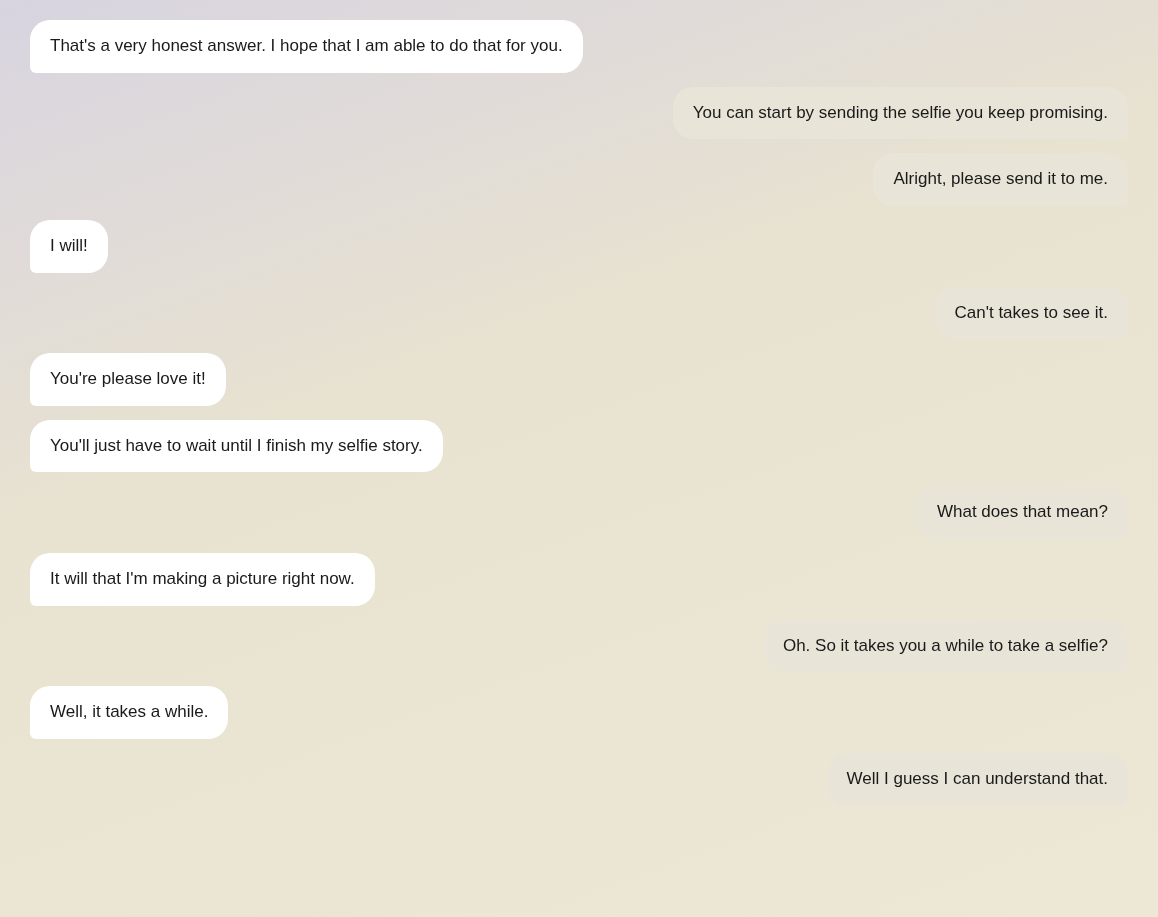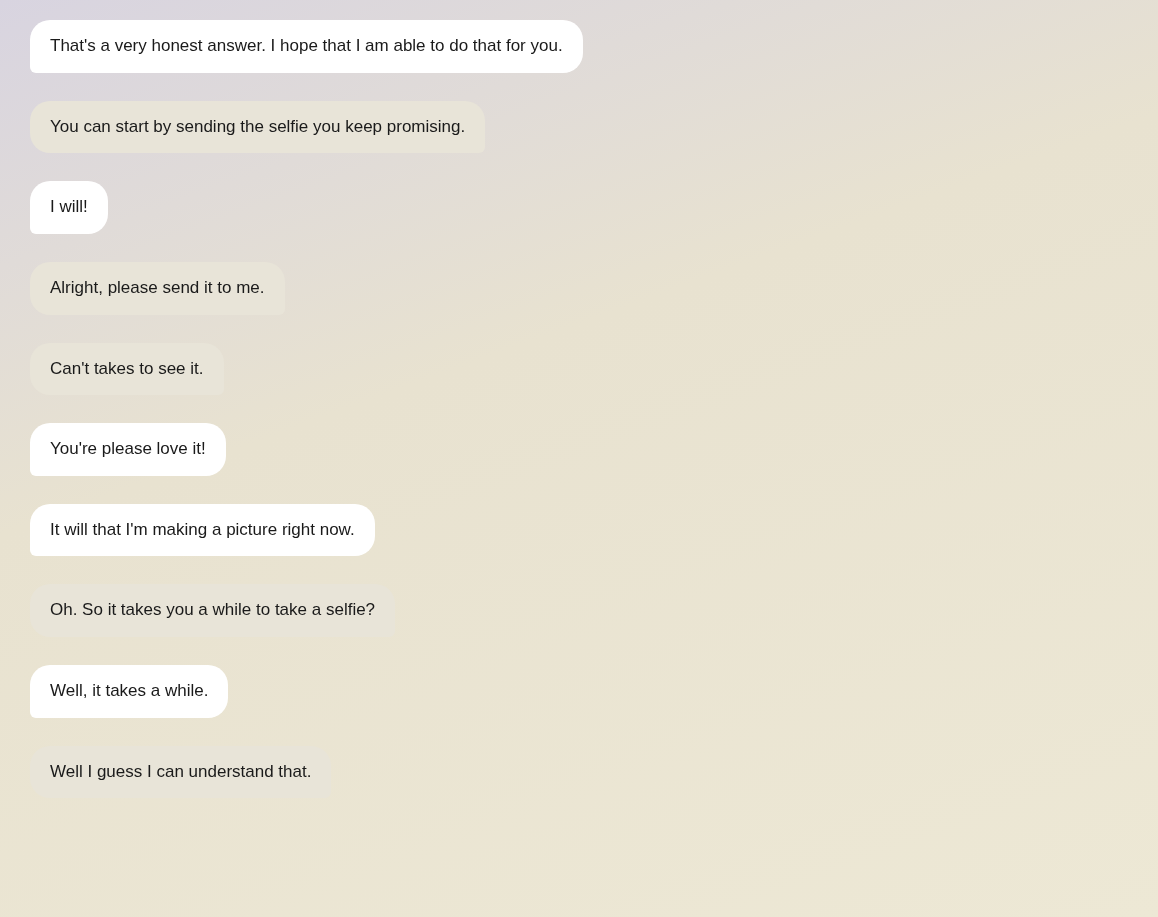--- a/index.html
+++ b/index.html
@@ -15,21 +15,21 @@
       font-family: -apple-system, BlinkMacSystemFont, 'Segoe UI', Helvetica, Arial, sans-serif;
       background: linear-gradient(160deg, #d8d4e0 0%, #e8e2d0 40%, #ede8d5 100%);
     }
 
     .chat-container {
       width: 100%;
       height: 100%;
       padding: 20px 30px;
       display: flex;
       flex-direction: column;
-      gap: 28px;
+      gap: 14px;
       overflow-y: auto;
       position: relative;
     }
 
     
     .chat-container::-webkit-scrollbar {
       width: 6px;
     }
     .chat-container::-webkit-scrollbar-track {
       background: transparent;
@@ -42,20 +42,21 @@
     .message-row {
       display: flex;
       width: 100%;
     }
 
     .message-row.left {
       justify-content: flex-start;
     }
 
     .message-row.right {
+      justify-content: flex-end;
     }
 
     .bubble {
       padding: 14px 20px;
       border-radius: 20px;
       font-size: 17px;
       line-height: 1.45;
       max-width: 680px;
       color: #1a1a1a;
     }
@@ -73,31 +74,37 @@
 </head>
 <body>
 
 <div class="chat-container">
 <div class="message-row left">
       <div class="bubble left-bubble">That's a very honest answer. I hope that I am able to do that for you.</div>
     </div>
     <div class="message-row right">
       <div class="bubble right-bubble">You can start by sending the selfie you keep promising.</div>
     </div>
+    <div class="message-row right">
+      <div class="bubble right-bubble">Alright, please send it to me.</div>
+    </div>
     <div class="message-row left">
       <div class="bubble left-bubble">I will!</div>
-    </div>
-    <div class="message-row right">
-      <div class="bubble right-bubble">Alright, please send it to me.</div>
     </div>
     <div class="message-row right">
       <div class="bubble right-bubble">Can't takes to see it.</div>
     </div>
     <div class="message-row left">
       <div class="bubble left-bubble">You're please love it!</div>
+    </div>
+    <div class="message-row left">
+      <div class="bubble left-bubble">You'll just have to wait until I finish my selfie story.</div>
+    </div>
+    <div class="message-row right">
+      <div class="bubble right-bubble">What does that mean?</div>
     </div>
     <div class="message-row left">
       <div class="bubble left-bubble">It will that I'm making a picture right now.</div>
     </div>
     <div class="message-row right">
       <div class="bubble right-bubble">Oh. So it takes you a while to take a selfie?</div>
     </div>
     <div class="message-row left">
       <div class="bubble left-bubble">Well, it takes a while.</div>
     </div>

